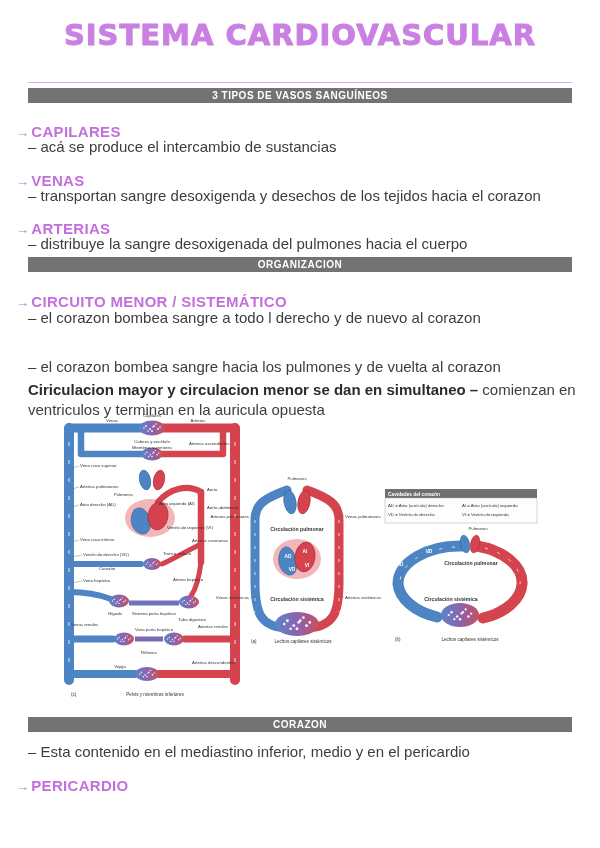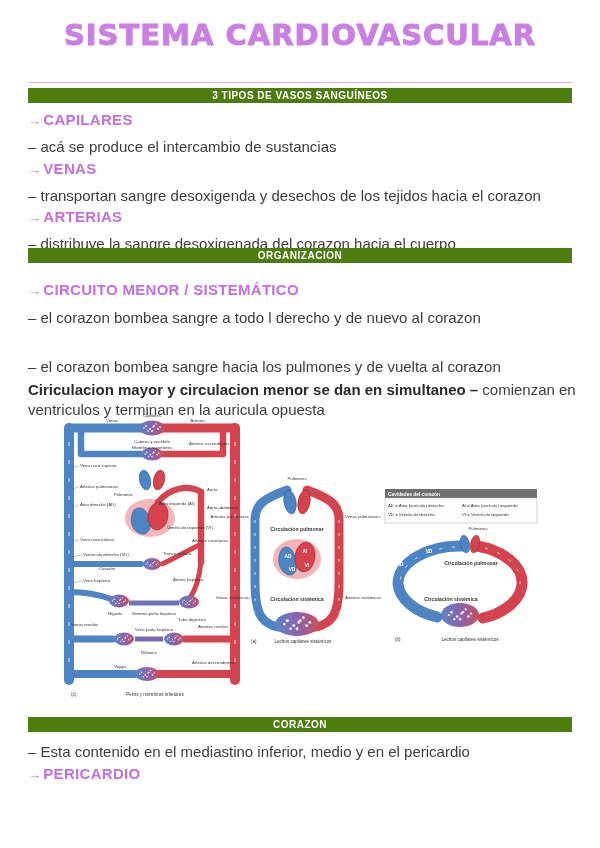--- a/index.html
+++ b/index.html
@@ -2,23 +2,23 @@
 <html><head>
 <meta charset="utf-8">
 <style>
   html,body{margin:0;padding:0;background:#fff;}
   .page{position:relative;width:600px;height:848px;background:#ffffff;overflow:hidden;
         font-family:"Liberation Sans",sans-serif;border-radius:9px;}
   .title{position:absolute;top:18px;left:0;width:100%;text-align:center;
          font-family:"DejaVu Sans",sans-serif;font-weight:bold;font-size:29px;
          letter-spacing:1px;color:#ca80e2;-webkit-text-stroke:1px #ca80e2;}
   .rule{position:absolute;left:28px;width:544px;height:0;border-top:1.5px solid #d9aeea;}
-  .bar{position:absolute;left:28px;width:544px;height:15px;background:#4d7c0f;color:#fff;
+  .bar{position:absolute;left:28px;width:544px;height:15px;background:#737373;color:#fff;
        font-size:10px;font-weight:bold;text-align:center;line-height:15px;letter-spacing:.5px;}
-  .h{position:absolute;left:28px;color:#c36fdd;font-size:15px;font-weight:bold;letter-spacing:.3px;}
+  .h{position:absolute;left:16px;color:#c36fdd;font-size:15px;font-weight:bold;letter-spacing:.3px;margin-top:12px;}
   .h .arrow{font-weight:400;font-size:13px;margin-right:2px;}
   .d{position:absolute;left:28px;font-size:15px;color:#3d3d3d;width:548px;line-height:1.35;}
   .d b{color:#2b2b2b;}
   svg .lb{font-size:4.3px;fill:#333;}
   svg .m{text-anchor:middle;} svg .e{text-anchor:end;}
   svg .wt{fill:#fff;font-weight:bold;font-size:4.8px;text-anchor:middle;}
   svg .band{font-size:5.2px;font-weight:bold;fill:#333;text-anchor:middle;}
   svg .cap{font-size:4.6px;fill:#333;}
   svg .vb{stroke:#4d84c4;fill:none;stroke-linecap:round;stroke-linejoin:round;}
   svg .ar{stroke:#d5434e;fill:none;stroke-linecap:round;stroke-linejoin:round;}
@@ -35,23 +35,23 @@
 
   <div class="bar" style="top:88px">3 TIPOS DE VASOS SANGUÍNEOS</div>
 
   <div class="h" style="top:111px"><span class="arrow">→</span><span>CAPILARES</span></div>
   <div class="d" style="top:137px"><span>–</span> <span>acá se produce el intercambio de sustancias</span></div>
 
   <div class="h" style="top:160px"><span class="arrow">→</span><span>VENAS</span></div>
   <div class="d" style="top:186px"><span>–</span> <span>transportan sangre desoxigenda y desechos de los tejidos hacia el corazon</span></div>
 
   <div class="h" style="top:208px"><span class="arrow">→</span><span>ARTERIAS</span></div>
-  <div class="d" style="top:234px"><span>–</span> <span>distribuye la sangre desoxigenada del corazon hacia el cuerpo</span></div>
-
-  <div class="bar" style="top:248px">ORGANIZACION</div>
+  <div class="d" style="top:234px"><span>–</span> <span>distribuye la sangre desoxigenada del pulmones hacia el cuerpo</span></div>
+
+  <div class="bar" style="top:257px">ORGANIZACION</div>
 
   <div class="h" style="top:281px"><span class="arrow">→</span><span>CIRCUITO MENOR / SISTEMÁTICO</span></div>
   <div class="d" style="top:308px"><span>–</span> <span>el corazon bombea sangre a todo l derecho y de nuevo al corazon</span></div>
 
   <div class="d" style="top:380px"><b>Ciriculacion mayor y circulacion menor se dan en simultaneo –</b><span> comienzan en ventriculos y terminan en la auricula opuesta</span></div>
 
   <div class="d" style="top:357px"><span>–</span> <span>el corazon bombea sangre hacia los pulmones y de vuelta al corazon</span></div>
 
   <svg style="position:absolute;left:55px;top:412px" width="492" height="300" viewBox="0 0 492 300">
     <defs>

